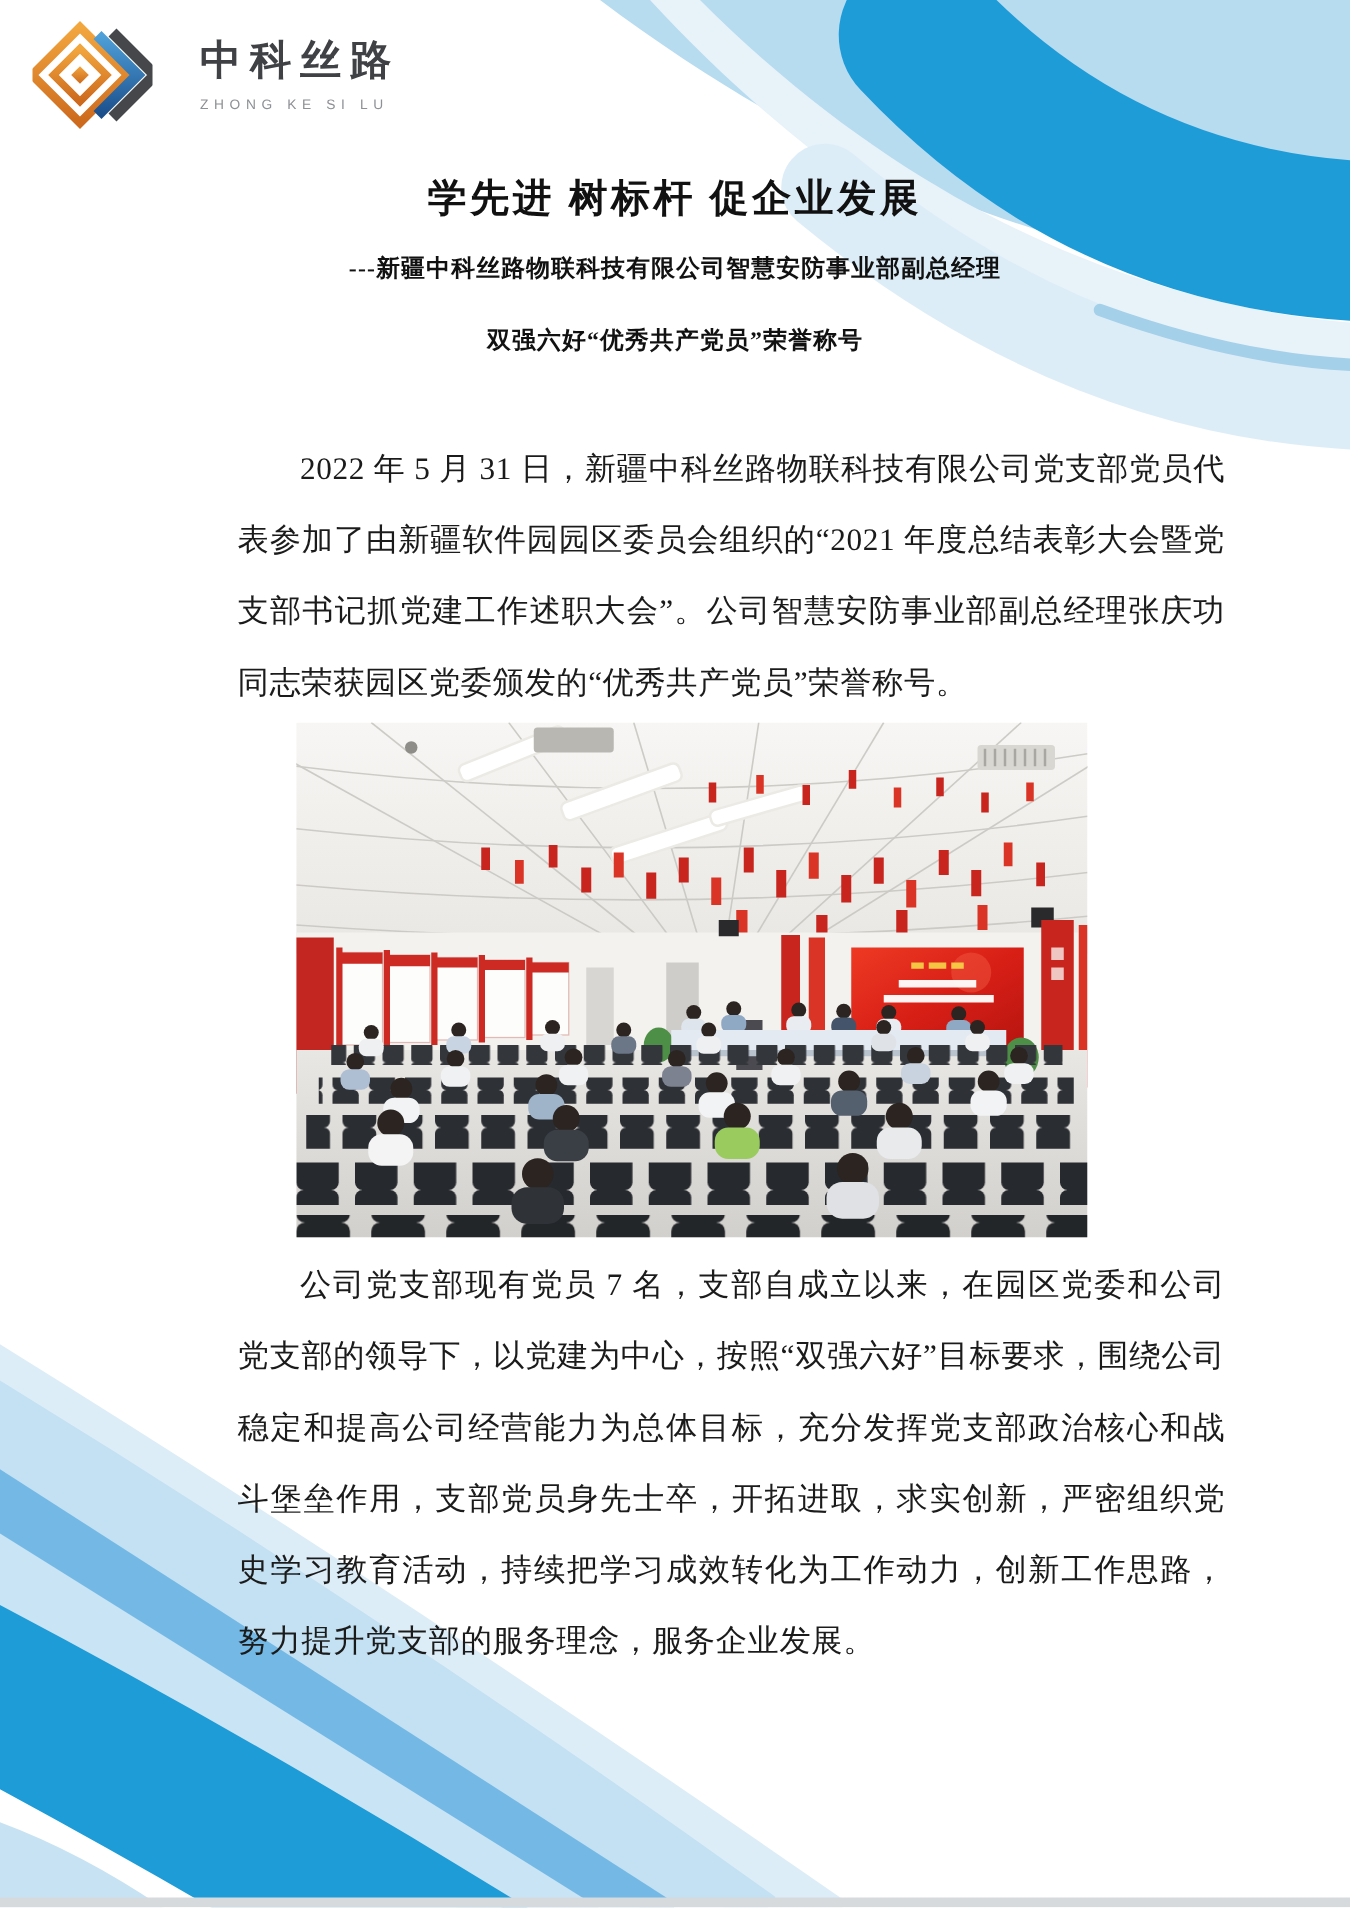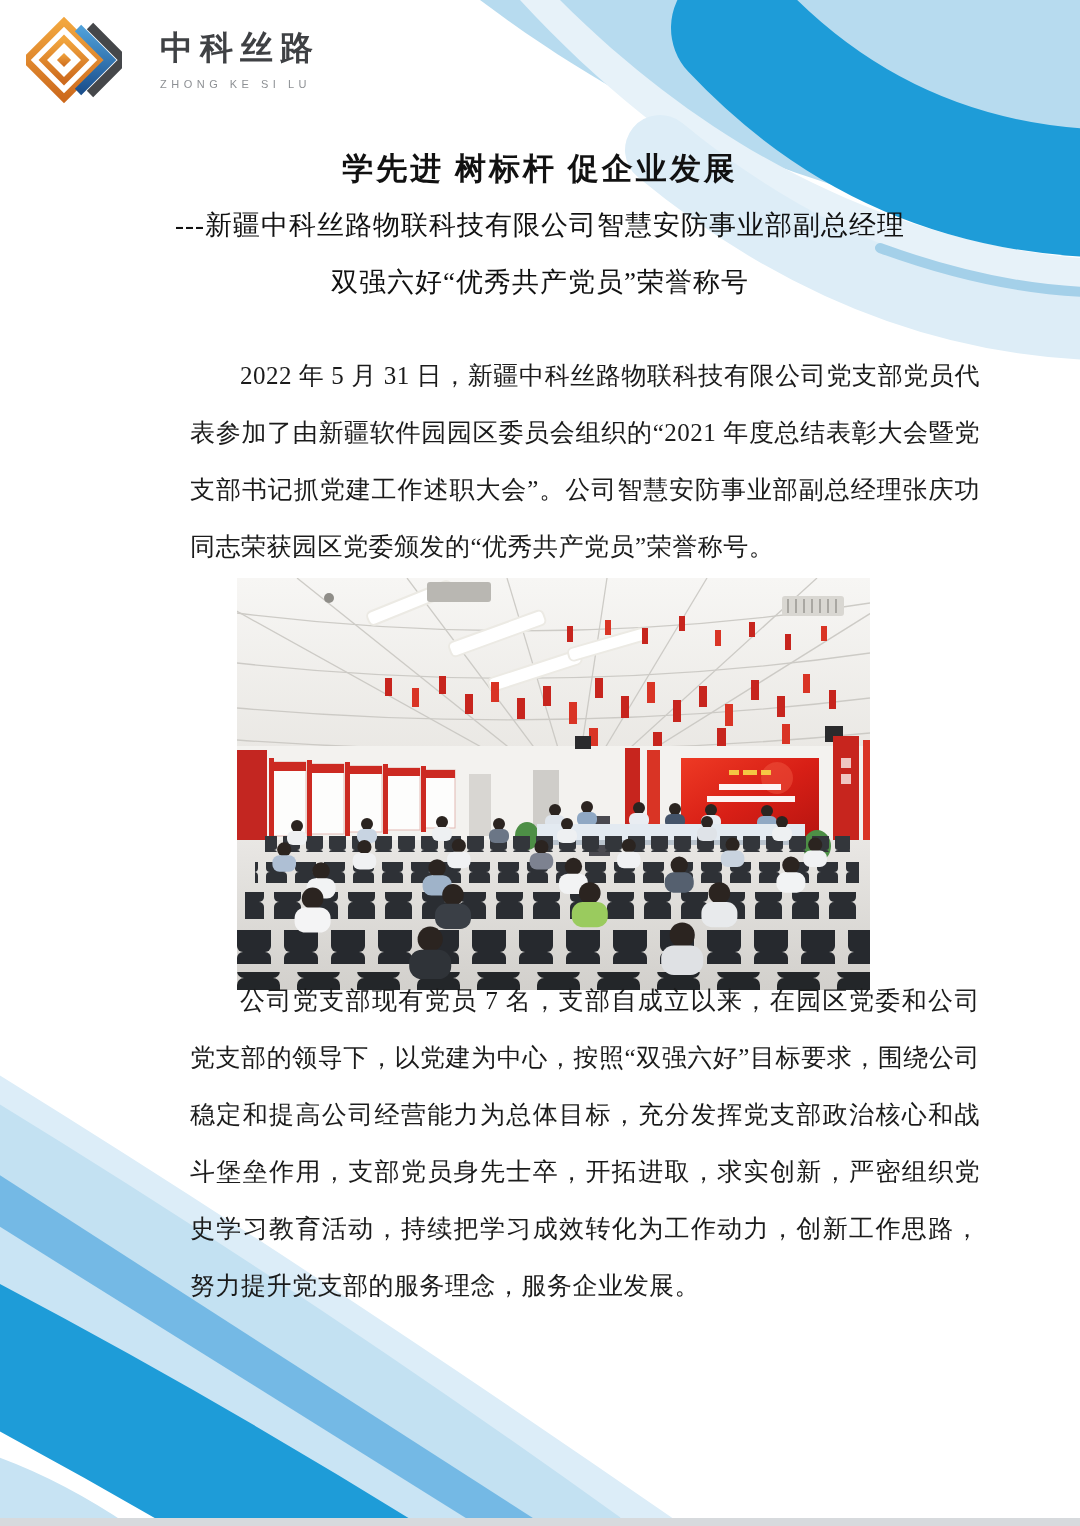--- a/index.html
+++ b/index.html
@@ -10,28 +10,28 @@
   .deco.bl{left:0;bottom:0;}
   .bottom-strip{position:absolute;left:0;bottom:0;width:1080px;height:8px;background:#d7dadd;}
   
   .logo{position:absolute;top:16px;left:26px;display:flex;align-items:center;z-index:3;gap:28px;}
   .logo-text{margin-left:10px;}
   .logo-cn{font-family:"Liberation Sans","DejaVu Sans",sans-serif;font-weight:bold;font-size:33px;
            color:#3f4144;letter-spacing:7px;line-height:1.1;}
   .logo-en{font-family:"Liberation Sans","DejaVu Sans",sans-serif;font-size:11px;color:#8d9094;
            letter-spacing:4.5px;margin-top:12px;}
   
-  .headings{position:absolute;top:140px;left:0;width:1080px;text-align:center;z-index:2;color:#111;}
+  .headings{position:absolute;top:130px;left:0;width:1080px;text-align:center;z-index:2;color:#111;}
   .h-title{font-size:31px;font-weight:bold;letter-spacing:3px;line-height:57px;}
-  .h-sub{font-size:27px;font-weight:normal;letter-spacing:1px;line-height:57px;}
+  .h-sub{font-size:19px;font-weight:bold;letter-spacing:1px;line-height:57px;}
   
   .para{position:absolute;left:146px;width:790px;font-size:25px;line-height:57px;color:#1b1b1b;
         text-align:justify;text-indent:2em;letter-spacing:0.5px;z-index:2;margin-left:44px;}
   .p1{top:347px;}
-  .p2{top:972px;}
+  .p2{top:1000px;}
   .photo{position:absolute;left:237px;top:578px;width:633px;height:412px;z-index:2;}
 </style>
 </head>
 <body>
 
 <div class="page">
 
   <svg class="deco tr" width="1080" height="460" viewBox="0 0 1080 460">
     <path d="M 480 0 C 700 165 900 218 1080 230 L 1080 0 Z" fill="#b7dbef"></path>
     <path d="M 560 0 C 740 180 930 245 1080 258 L 1080 300 C 900 285 700 195 520 0 Z" fill="#e7f2f9"></path>

